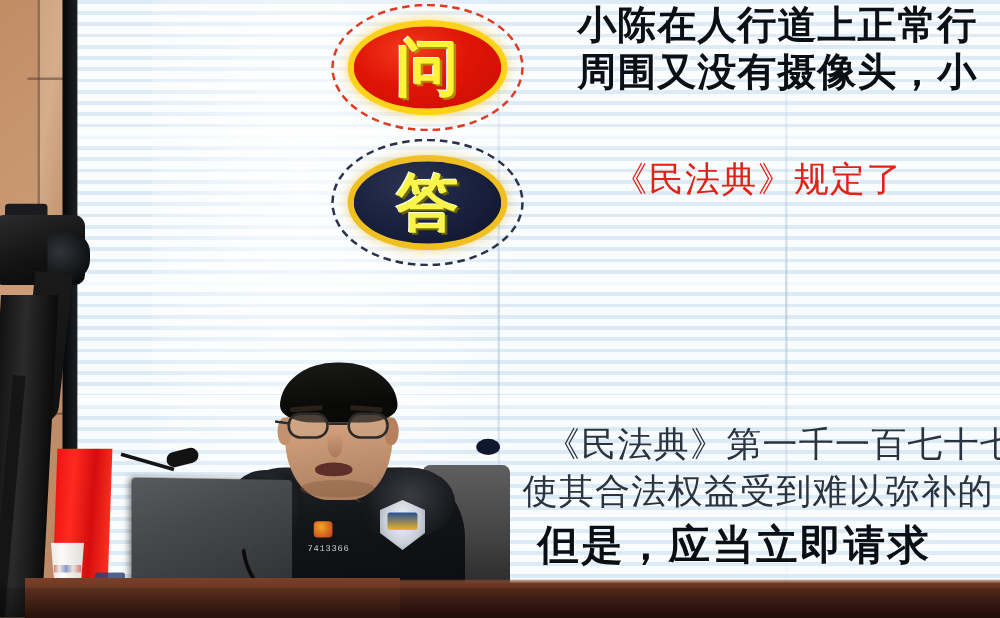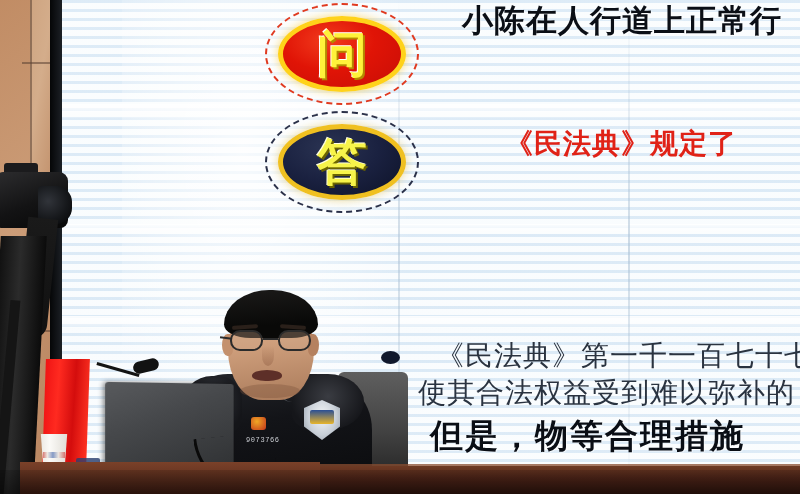--- a/index.html
+++ b/index.html
@@ -115,22 +115,22 @@
   
   .q-text {
     position: absolute; left: 400px; top: 2px;
     font-size: 31px; font-weight: bold; line-height: 1.22;
     color: #0b0f16;
     letter-spacing: 1px;
     white-space: nowrap;
     text-shadow: 1px 1px 0 rgba(255,255,255,.6);
   }
   .a-text {
-    position: absolute; left: 443px; top: 126px;
-    font-size: 28px; font-weight: bold; line-height: 1.3;
+    position: absolute; left: 428px; top: 126px;
+    font-size: 28px; font-weight: normal; line-height: 1.3;
     color: #e02217;
     letter-spacing: 1px;
     white-space: nowrap;
   }
   .a-text .l2 { display: block; margin-left: -40px; }
 
   
   .pill {
     position: absolute; left: 234px; top: 250px;
     width: 398px; height: 56px;
@@ -389,40 +389,41 @@
     <div class="slide">
 
       <div class="badge badge-q">
         <div class="oval"></div>
         <div class="badge-ring"></div>
         <span class="glyph cn">问</span>
       </div>
 
       <div class="q-text cn">
         <span class="l1">小陈在人行道上正常行</span><br>
+        <span class="l2">周围又没有摄像头，小</span>
       </div>
 
       <div class="badge badge-a">
         <div class="oval"></div>
         <div class="badge-ring"></div>
         <span class="glyph cn">答</span>
       </div>
 
       <div class="a-text cn">
         <span class="l1">《民法典》规定了</span>
       </div>
 
 
       <div class="bullet-dot"></div>
       <div class="body-text cn">
         <span class="l1">《民法典》第一千一百七十七</span>
         <span class="l2">使其合法权益受到难以弥补的</span>
       </div>
 
-      <div class="bold-line cn">但是，物等合理措施</div>
+      <div class="bold-line cn">但是，应当立即请求</div>
     </div>
   </div>
 
   <div class="camera-top"></div>
   <div class="camera-body"></div>
   <div class="camera-lens"></div>
   <div class="camera-strap"></div>
   <div class="tripod"></div>
   <div class="tripod-leg" style="left:2px; top:300px; width:10px; height:194px; transform:rotate(5deg);"></div>
   <div class="mic-stand-left"></div>
@@ -435,21 +436,21 @@
   <div class="chair"></div>
 
   <div class="person">
     <div class="torso"></div>
     <div class="shoulder-fur-l"></div>
     <div class="shoulder-fur-r"></div>
     <div class="zip"></div>
     <div class="badge-patch"></div>
     <div class="badge-patch-inner"></div>
     <div class="chest-emblem"></div>
-    <div class="chest-id">9073766</div>
+    <div class="chest-id">7413366</div>
     <div class="hand"></div>
     <div class="neck"></div>
     <div class="head"></div>
     <div class="ear-l"></div>
     <div class="ear-r"></div>
     <div class="hair"></div>
     <div class="brow-l"></div>
     <div class="brow-r"></div>
     <div class="glasses">
       <div class="lens l"></div>

